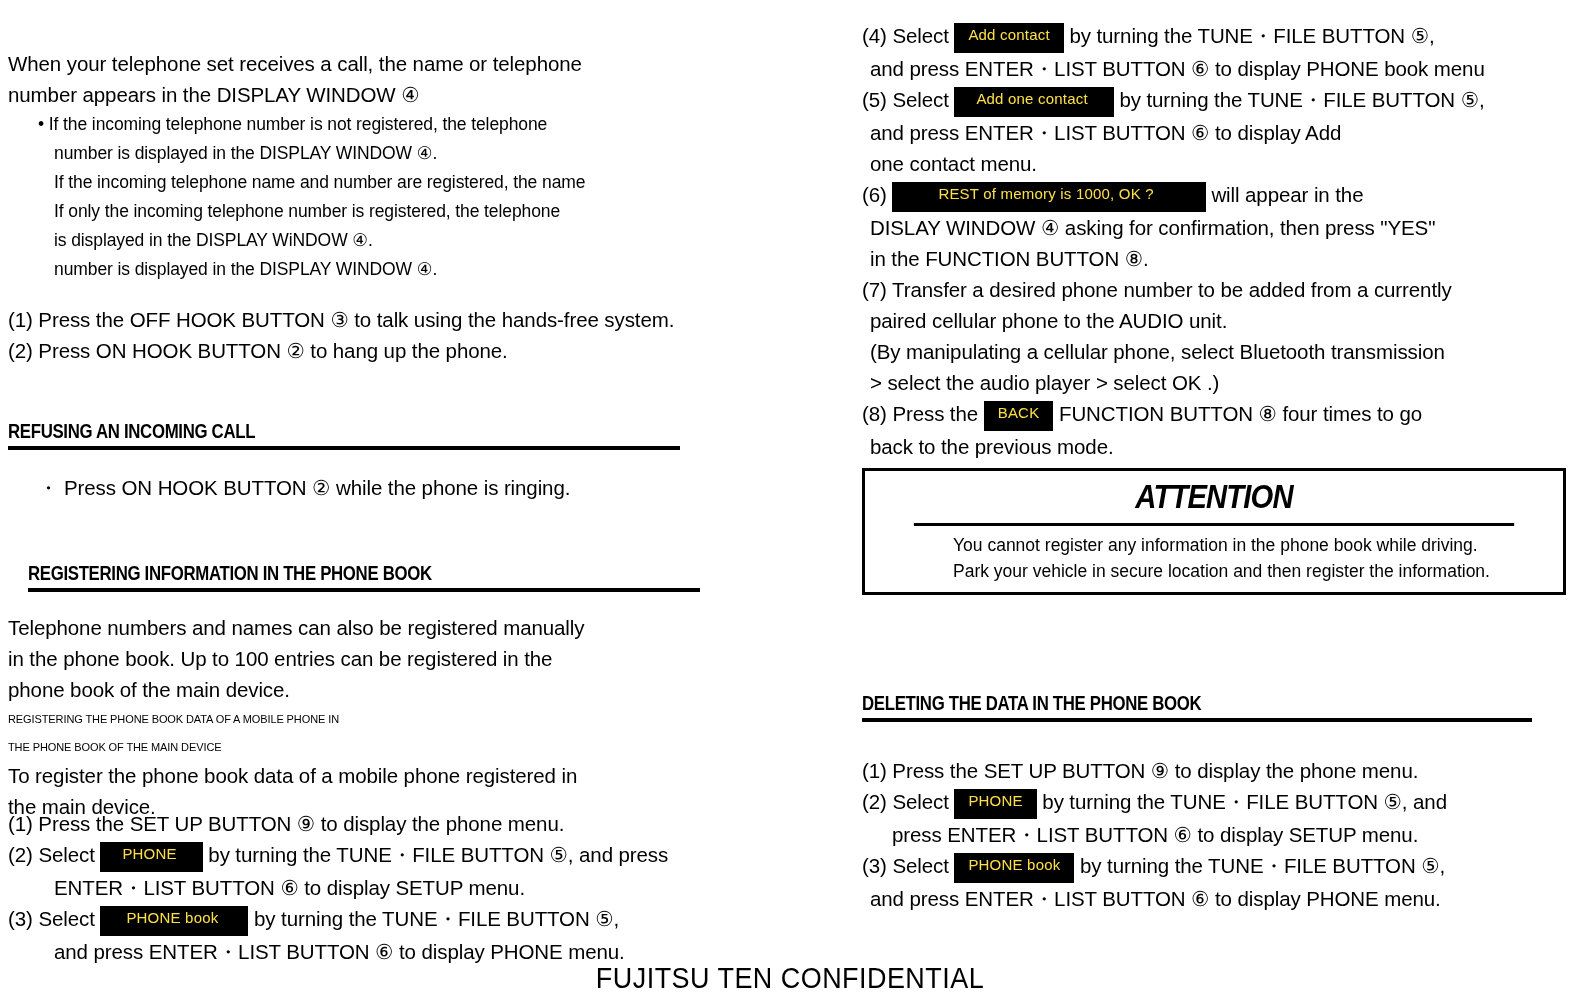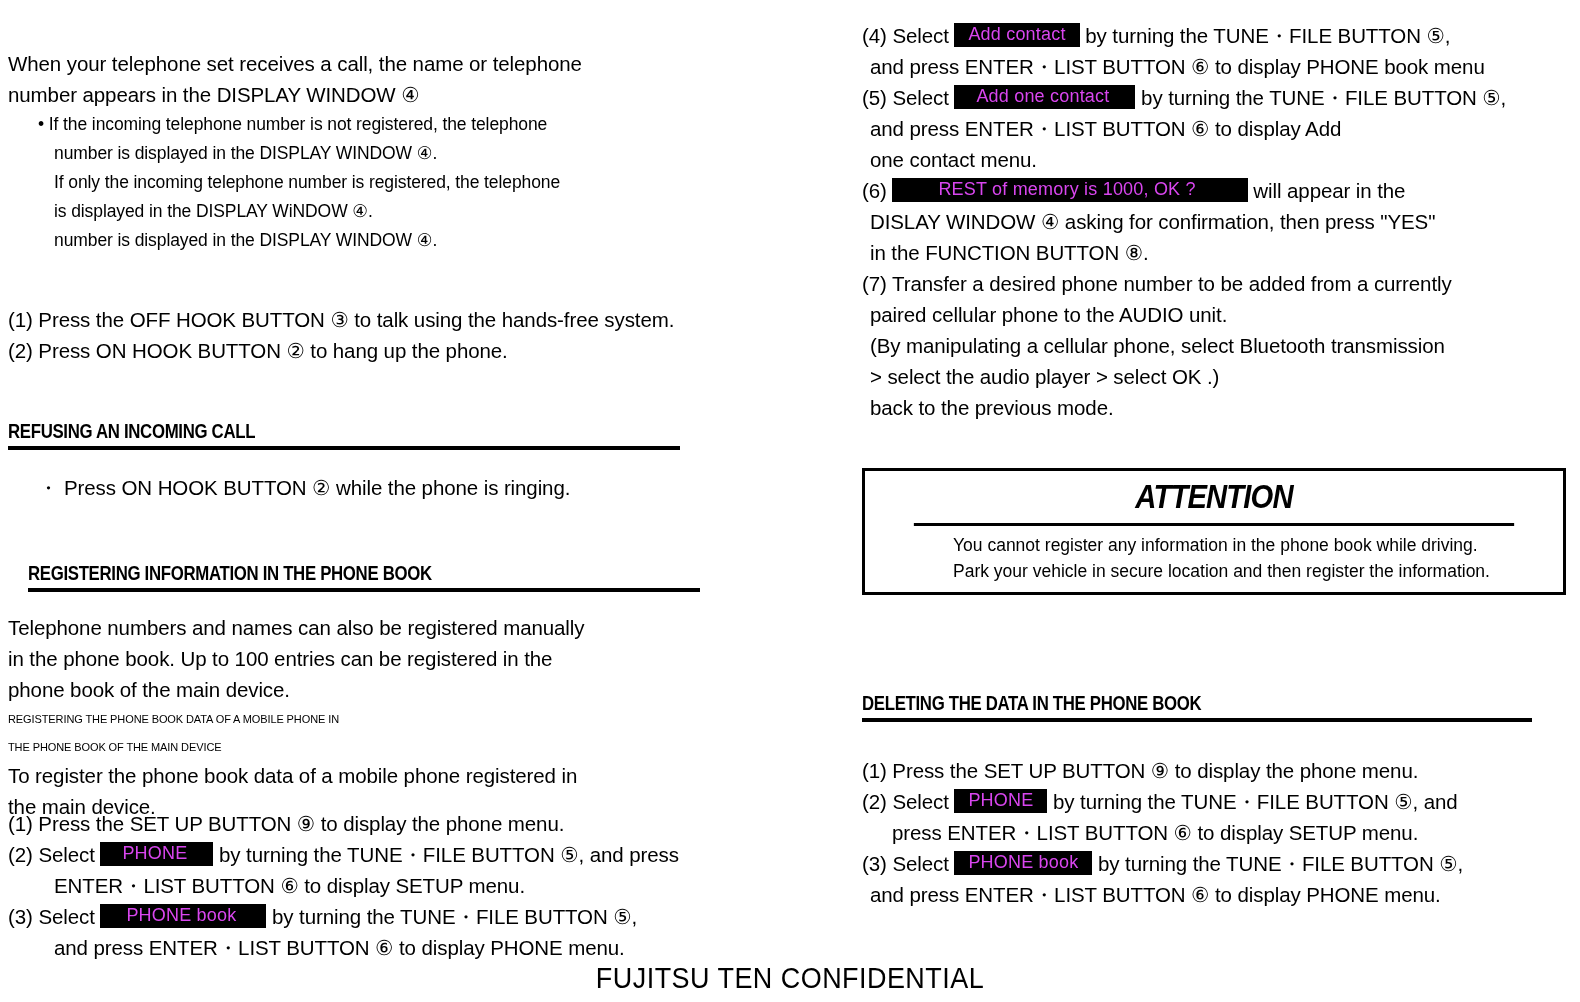--- a/index.html
+++ b/index.html
@@ -67,24 +67,24 @@
   .body.tiny {
     font-size: 11px;
     line-height: 28px;
   }
   .ln { display: block; white-space: nowrap; }
 
   
   .badge {
     display: inline-block;
     background: #000000;
-    color: #d946ef;
-    font-size: 18px;
+    color: #fde047;
+    font-size: 15px;
     line-height: 21px;
-    padding: 1px 10px 2px 10px;
+    padding: 1px 10px 8px 10px;
     vertical-align: 3px;
     letter-spacing: 0.2px;
     text-align: center;
   }
   .badge.wide  { padding-left: 22px; padding-right: 26px; }
   .badge.wide2 { padding-left: 26px; padding-right: 30px; }
   .badge.wide3 { padding-left: 46px; padding-right: 52px; }
   .badge.narrow{ padding-left: 14px; padding-right: 14px; }
 
   
@@ -143,20 +143,21 @@
 
 
     <div class="blk body" style="top:48px;">
       <span class="ln">When your telephone set receives a call, the name or telephone</span>
       <span class="ln">number appears in the DISPLAY WINDOW ④</span>
     </div>
 
     <div class="blk body small" style="top:110px;">
       <span class="ln ind2">• If the incoming telephone number is not registered, the telephone</span>
       <span class="ln ind3">number is displayed in the DISPLAY WINDOW  ④.</span>
+      <span class="ln ind3">If the incoming telephone name and number are registered, the name</span>
       <span class="ln ind3">If only the incoming telephone number is registered, the telephone</span>
       <span class="ln ind3">is displayed in the DISPLAY WiNDOW  ④.</span>
       <span class="ln ind3">number is displayed in the DISPLAY WINDOW  ④.</span>
     </div>
 
     <div class="blk body" style="top:304px;">
       <span class="ln">(1)  Press the OFF HOOK BUTTON ③ to talk using the hands-free system.</span>
       <span class="ln">(2)  Press ON HOOK BUTTON ② to hang up the phone.</span>
     </div>
 
@@ -242,20 +243,26 @@
       <span class="ln ind1">in the FUNCTION BUTTON ⑧.</span>
 
       <span class="ln">
         <span>(7)</span>
         <span>Transfer a desired phone number to be added from a currently</span>
       </span>
       <span class="ln ind1">paired cellular phone to the AUDIO unit.</span>
       <span class="ln ind1">(By manipulating a cellular phone, select Bluetooth transmission</span>
       <span class="ln ind1">&gt; select the audio player &gt; select OK .)</span>
 
+      <span class="ln">
+        <span>(8)</span>
+        <span>Press the</span>
+        <span class="badge narrow">BACK</span>
+        <span>FUNCTION BUTTON ⑧ four times to go</span>
+      </span>
       <span class="ln ind1">back to the previous mode.</span>
     </div>
 
     <div class="attn-box">
       <div class="attn-title">ATTENTION</div>
       <div class="attn-body">
         <span class="ln">You cannot register any information in the phone book while driving.</span>
         <span class="ln">Park your vehicle in secure location and then register the information.</span>
       </div>
     </div>

